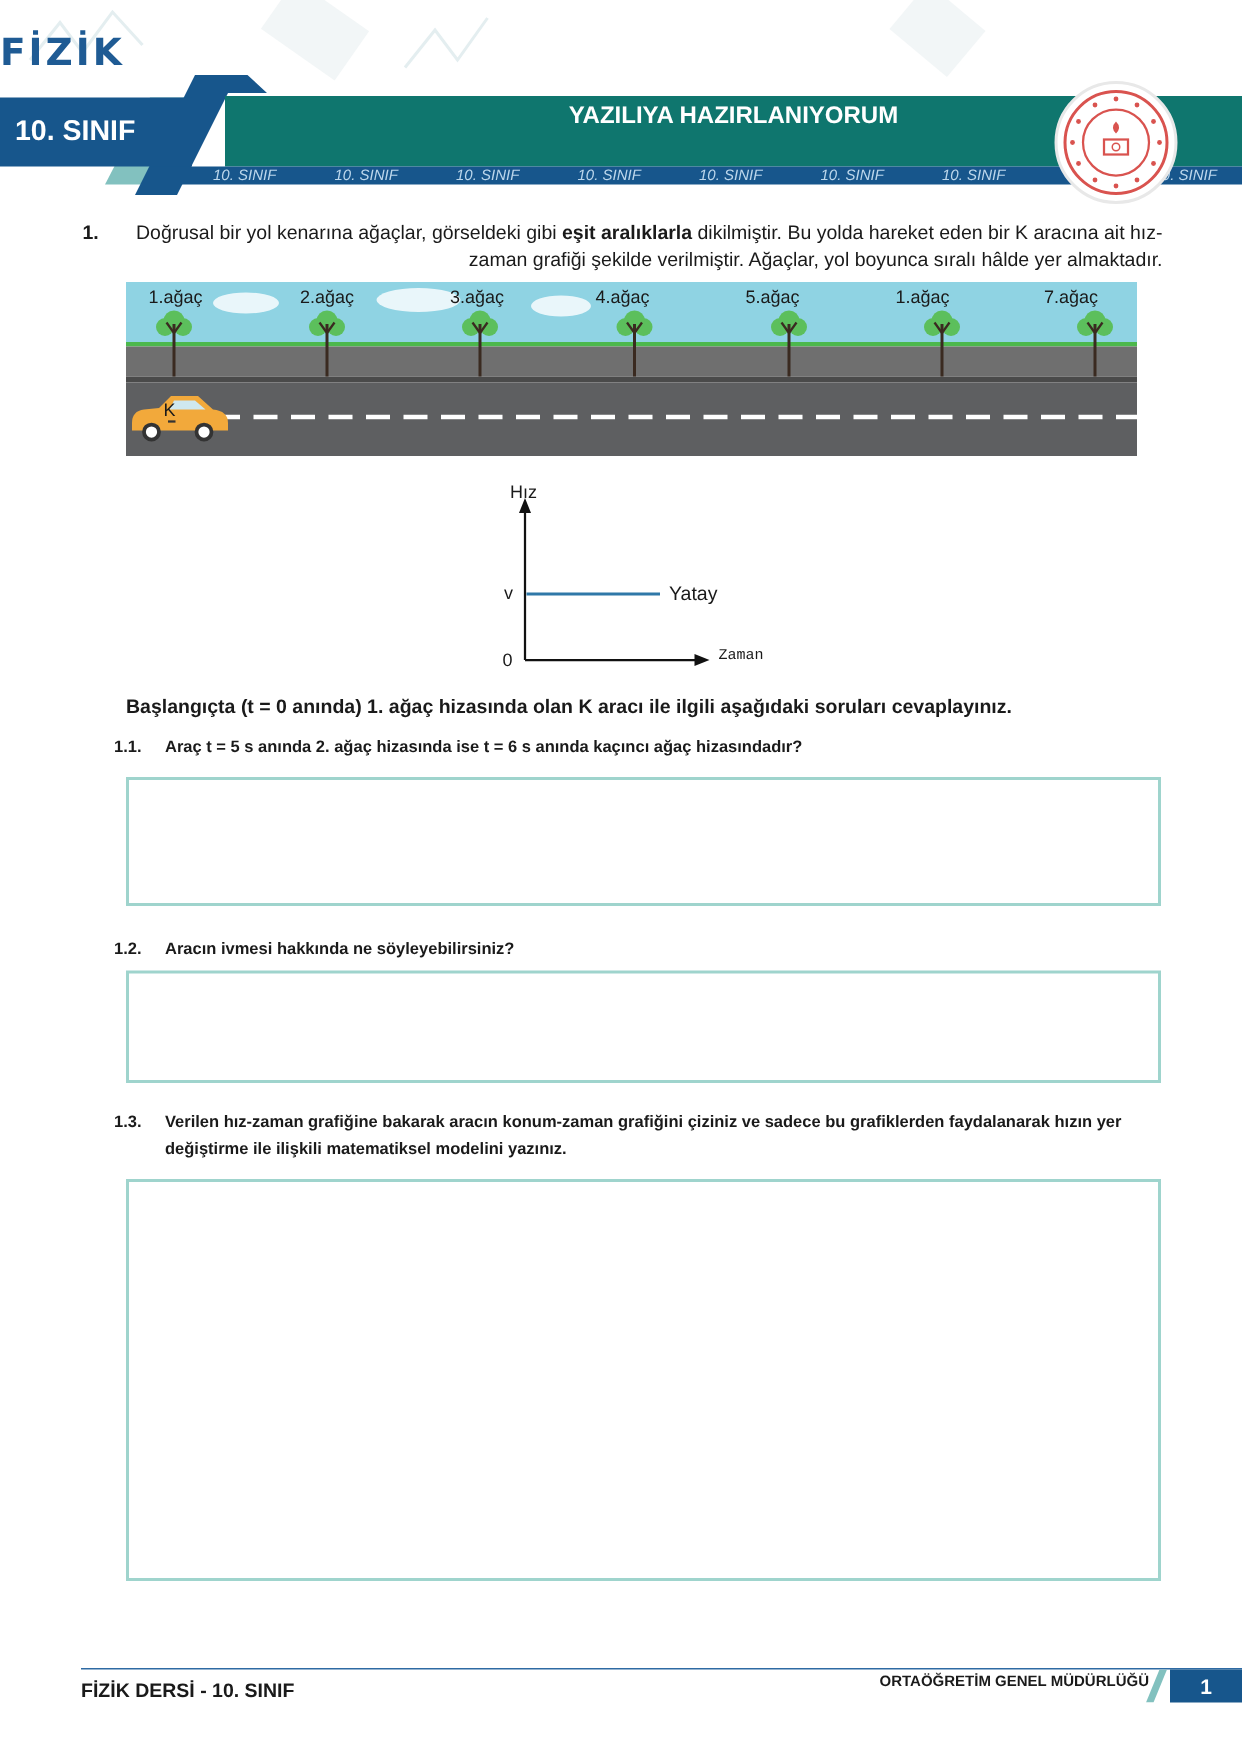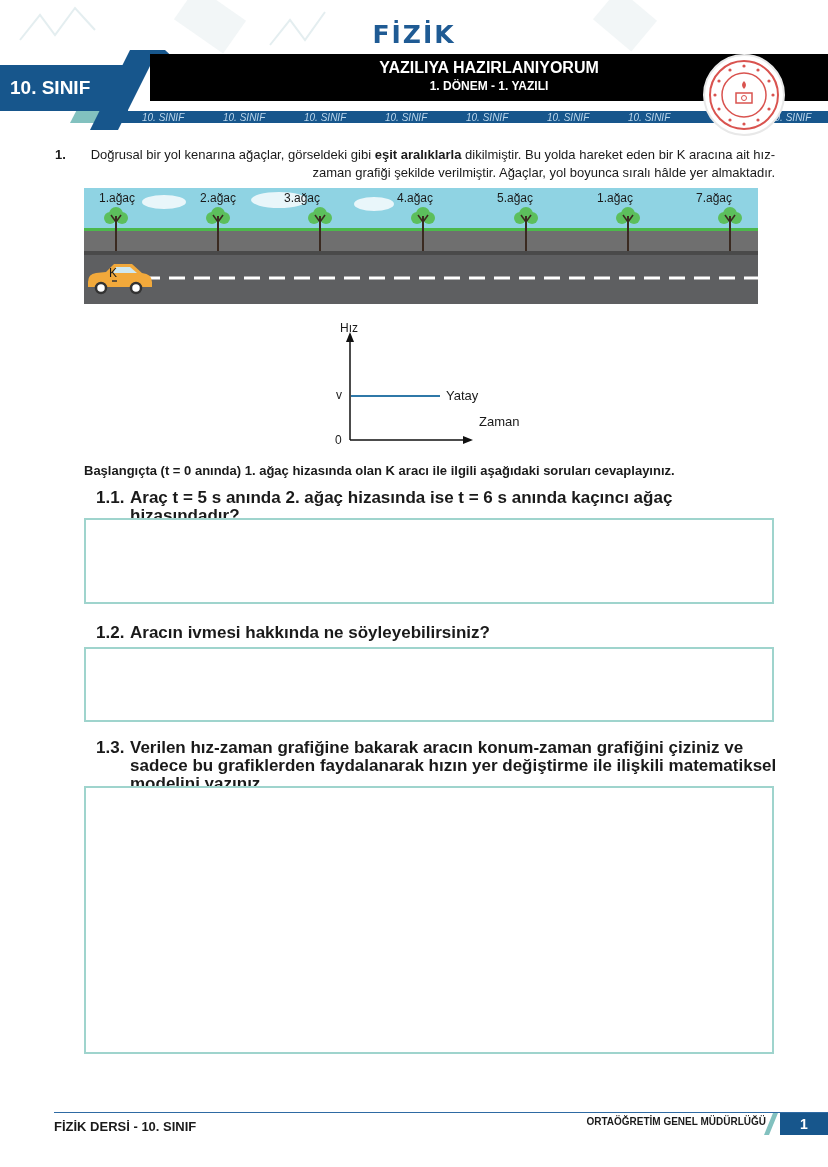--- a/index.html
+++ b/index.html
@@ -3,54 +3,54 @@
 <meta charset="utf-8">
 <style>
   * { margin: 0; padding: 0; box-sizing: border-box; }
   body {
     width: 828px; height: 1167px; background: #ffffff;
     font-family: "Liberation Sans", sans-serif; color: #1a1a1a;
     position: relative; overflow: hidden;
   }
   .bg-decor { position: absolute; left: 0; top: 0; width: 828px; height: 60px; }
   .brand-title {
-    position: absolute; left: 0; right: 0; top: 20px; text-align: center;
+    position: absolute; left: 0; right: 0; top: 20px; text-align: left;
     font-family: "DejaVu Sans", sans-serif; font-weight: bold; font-size: 25px;
     color: #1f5b94; letter-spacing: 2px;
   }
   .header { position: absolute; left: 0; top: 50px; width: 828px; height: 80px; }
   .grade-badge {
     position: absolute; left: 0; top: 15px; height: 46px; width: 128px;
     background: #17568c; color: #fff; font-weight: bold; font-size: 19px;
     display: flex; align-items: center; padding-left: 10px;
   }
   .band-main {
-    position: absolute; left: 150px; top: 4px; right: 0; height: 47px;
-    background: #000000;
+    position: absolute; left: 150px; top: 14px; right: 0; height: 47px;
+    background: #0f766e;
   }
   .band-text { position: absolute; left: 0; right: 0; top: 17px; text-align: center; color: #fff; font-weight: bold; }
   .band-title { font-size: 16px; display: block; margin-left: 0; }
   .band-sub { font-size: 12px; display: block; margin-top: 2px; }
   .strip {
     position: absolute; left: 120px; right: 0; top: 61px; height: 12px;
     background: #17568c; display: flex; align-items: center;
   }
   .strip span { color: #bcd7ec; font-size: 10px; font-style: italic; width: 85px; padding-left: 22px; }
   .seal {
     position: absolute; left: 703px; top: 54px; width: 82px; height: 82px;
     border-radius: 50%; background: #fff; border: 2px solid #e8e8e8;
     display: flex; align-items: center; justify-content: center;
   }
   .q1 { position: absolute; left: 55px; top: 146px; width: 720px; font-size: 13px; line-height: 18px; }
   .q1 .num { position: absolute; left: 0; top: 0; font-weight: bold; }
   .q1 .txt { margin-left: 29px; text-align: right; }
   .scene { position: absolute; left: 84px; top: 188px; width: 674px; height: 116px; }
   .graph { position: absolute; left: 320px; top: 318px; width: 230px; height: 135px; text-align: right; }
   .intro { position: absolute; left: 84px; top: 463px; font-size: 13px; font-weight: bold; }
-  .sub-q { position: absolute; left: 96px; font-size: 17px; font-weight: bold; line-height: 18px; width: 690px; }
+  .sub-q { position: absolute; left: 76px; font-size: 11px; font-weight: bold; line-height: 18px; width: 690px; }
   .sub-q .sn { position: absolute; left: 0; top: 0; }
   .sub-q .st { margin-left: 34px; display: block; }
   .answer-box { position: absolute; left: 84px; width: 690px; border: 2px solid #9fd4cd; background: #fff; }
   .footer-line { position: absolute; left: 54px; right: 0; top: 1112px; height: 1px; background: #2e6aa3; }
   .footer-left { position: absolute; left: 54px; top: 1119px; font-size: 13px; font-weight: bold; }
   .footer-right { position: absolute; right: 62px; top: 1116px; font-size: 10px; font-weight: bold; }
   .page-num {
     position: absolute; right: 0; top: 1113px; width: 48px; height: 22px; background: #17568c;
     color: #fff; font-weight: bold; font-size: 14px; text-align: center; line-height: 22px;
   }
@@ -70,21 +70,20 @@
 
 <div class="header">
   <svg style="position:absolute;left:0;top:0" width="828" height="80">
     <polygon points="100,15 128,15 95,73 70,73" fill="#82c1bf"></polygon>
     <polygon points="130,0 165,0 178,12 152,12 118,80 90,80" fill="#17568c"></polygon>
   </svg>
   <div class="grade-badge">10. SINIF</div>
   <div class="band-main">
     <div class="band-text">
       <span class="band-title" style="position:relative;top:-12px;">YAZILIYA HAZIRLANIYORUM</span>
-      <span class="band-sub" style="position:relative;top:-12px;">1. DÖNEM - 1. YAZILI</span>
     </div>
   </div>
   <div class="strip">
     <span>10. SINIF</span>
     <span>10. SINIF</span>
     <span>10. SINIF</span>
     <span>10. SINIF</span>
     <span>10. SINIF</span>
     <span>10. SINIF</span>
     <span>10. SINIF</span>
@@ -194,42 +193,42 @@
       <path d="M4 94 q0 -8 8 -9 l10 -1 l8 -8 h18 l10 9 q10 1 10 9 v5 h-64 z" fill="#f2a93b"></path>
       <path d="M32 79 h14 l7 6 h-24 z" fill="#cfe8f0"></path>
       <circle cx="17" cy="100" r="5" fill="#fff" stroke="#333" stroke-width="2.5"></circle>
       <circle cx="52" cy="100" r="5" fill="#fff" stroke="#333" stroke-width="2.5"></circle>
       <line x1="28" y1="93" x2="33" y2="93" stroke="#333" stroke-width="1.5"></line>
     </g>
   </svg>
   <div style="position:absolute;left:0;top:3px;width:674px;height:16px;font-size:12px;color:#1a1a1a;">
     <span style="position:absolute;left:15px">1.ağaç</span>
     <span style="position:absolute;left:116px">2.ağaç</span>
-    <span style="position:absolute;left:200px">3.ağaç</span>
+    <span style="position:absolute;left:216px">3.ağaç</span>
     <span style="position:absolute;left:313px">4.ağaç</span>
     <span style="position:absolute;left:413px">5.ağaç</span>
     <span style="position:absolute;left:513px">1.ağaç</span>
     <span style="position:absolute;left:612px">7.ağaç</span>
   </div>
   <span style="position:absolute;left:25px;top:78px;font-size:12px;color:#1a1a1a;">K</span>
 </div>
 
 <div class="graph">
   <svg width="230" height="135" viewBox="0 0 230 135">
     <line x1="30" y1="122" x2="30" y2="20" stroke="#111" stroke-width="1.5"></line>
     <polygon points="30,14 26,24 34,24" fill="#111"></polygon>
     <line x1="30" y1="122" x2="145" y2="122" stroke="#111" stroke-width="1.5"></line>
     <polygon points="153,122 143,118 143,126" fill="#111"></polygon>
     <line x1="31" y1="78" x2="120" y2="78" stroke="#2f78a8" stroke-width="2"></line>
   </svg>
   <span style="position:absolute;left:20px;top:3px;font-size:12px;">Hız</span>
   <span style="position:absolute;left:16px;top:70px;font-size:12px;">v</span>
   <span style="position:absolute;left:126px;top:70px;font-size:13px;">Yatay</span>
   <span style="position:absolute;left:15px;top:115px;font-size:12px;">0</span>
-  <span style="position:absolute;left:159px;top:96px;font-size:13px;">Zaman</span>
+  <span style="position:absolute;left:159px;top:114px;font-size:10px;font-family:Liberation Mono, monospace;">Zaman</span>
 </div>
 
 <div class="intro">Başlangıçta (t = 0 anında) 1. ağaç hizasında olan K aracı ile ilgili aşağıdaki soruları cevaplayınız.</div>
 
 <div class="sub-q" style="top:489px;">
   <span class="sn">1.1.</span>
   <span class="st">Araç t = 5 s anında 2. ağaç hizasında ise t = 6 s anında kaçıncı ağaç hizasındadır?</span>
 </div>
 <div class="answer-box" style="top:518px;height:86px;"></div>
 

